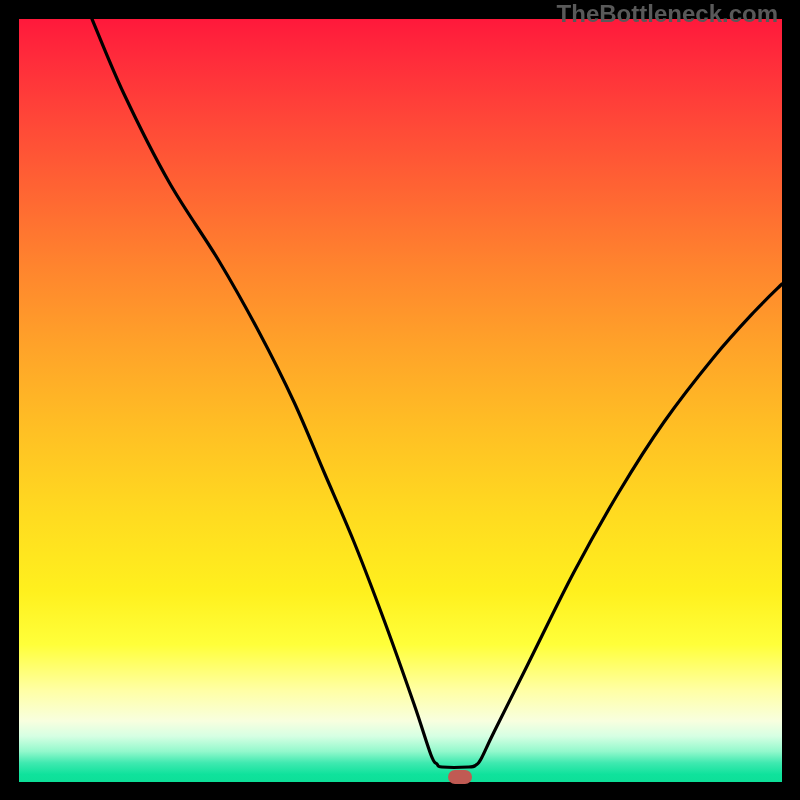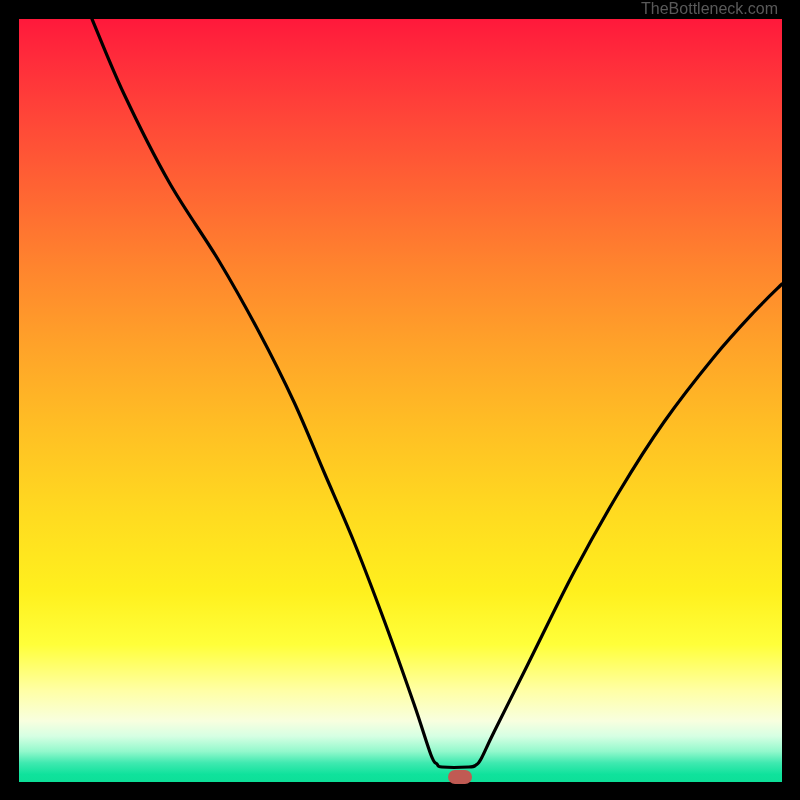--- a/index.html
+++ b/index.html
@@ -44,22 +44,22 @@
       #3fe9b0 97.5%,
       #0fe29c 99%,
       #0ddf98 100%
     );
   }
   .watermark {
     position: absolute;
     top: 0;
     right: 22px;
     color: #595959;
-    font-size: 16px;
-    font-weight: 400;
+    font-size: 24px;
+    font-weight: 700;
     letter-spacing: 0px;
   }
   svg.curve {
     position: absolute;
     left: 0;
     top: 0;
     width: 763px;
     height: 763px;
   }
   .marker {

